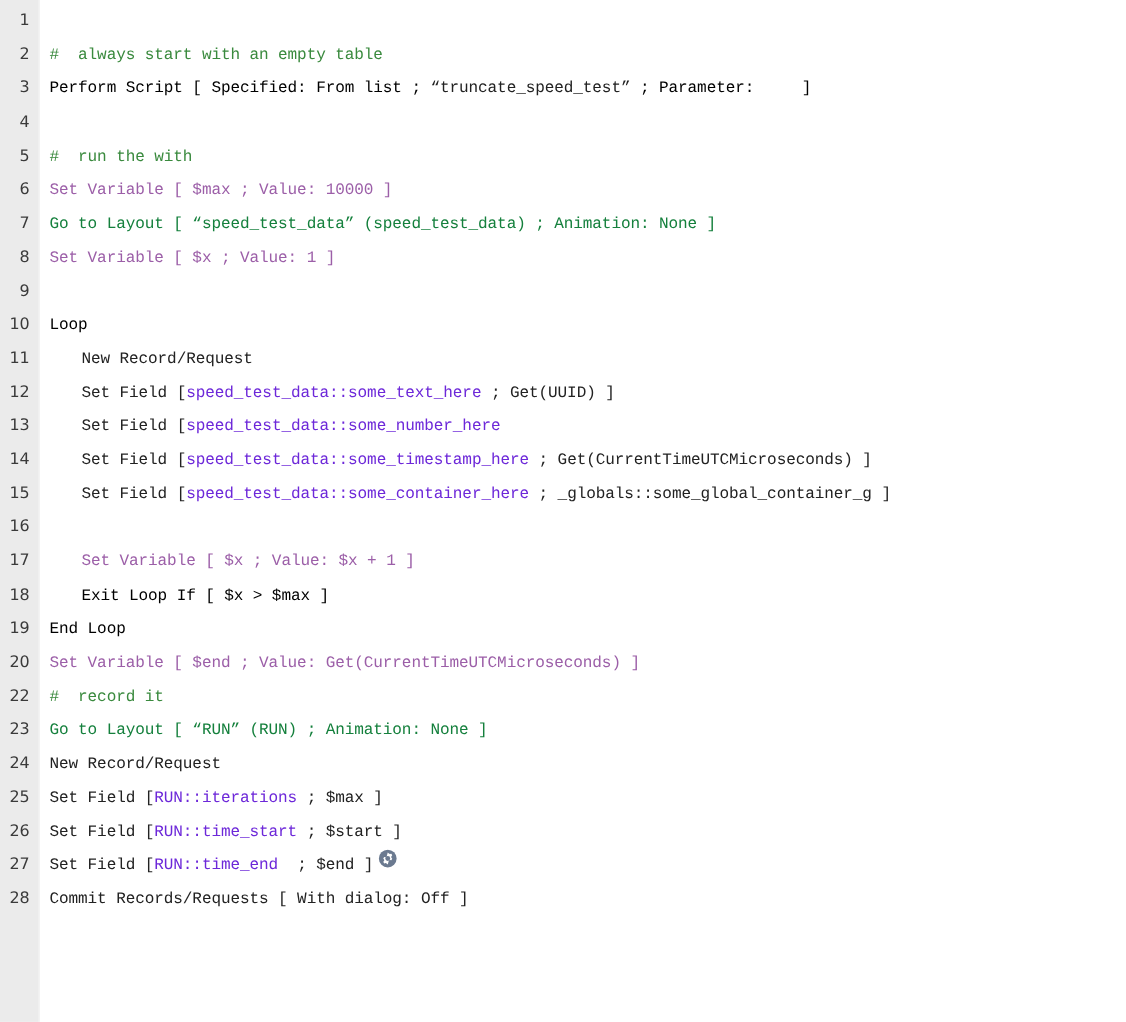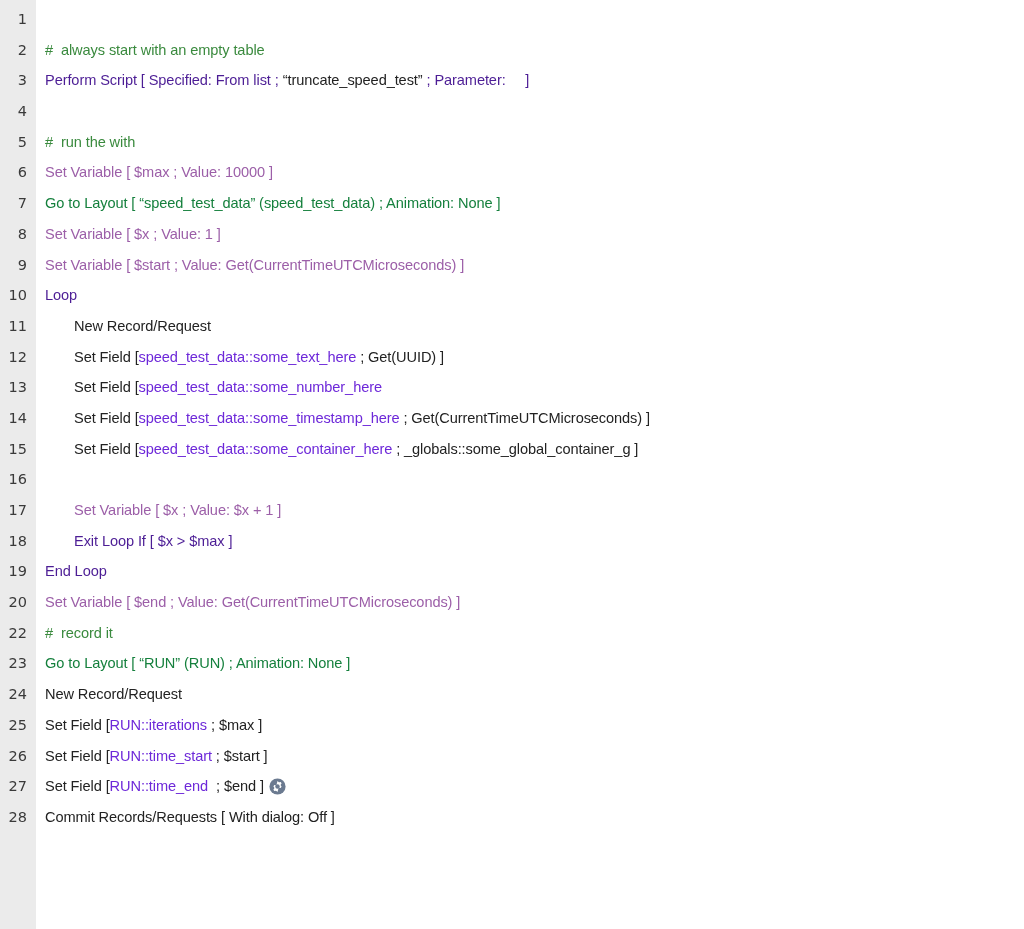--- a/index.html
+++ b/index.html
@@ -52,31 +52,31 @@
     box-sizing: border-box;
     padding-right: 8px;
     text-align: right;
     font-family: "DejaVu Sans", "Liberation Sans", sans-serif;
     font-size: 14.5px;
     color: #3a3a3a;
     user-select: none;
   }
   .code {
     padding-left: 10px;
-    font-family: Liberation Sans, sans-serif;
+    font-family: Liberation Mono, monospace;
     font-size: 14.6px;
     letter-spacing: -0.1px;
     color: #222222;
     white-space: pre;
     display: flex;
-    align-items: center;
+    align-items: flex-start;
   }
   .tok { white-space: pre; }
   .t-comment  { color: #3a8a3e; }
-  .t-control  { color: #4c1d95; }
+  .t-control  { color: #000000; }
   .t-layout   { color: #15803d; }
   .t-variable { color: #9c5fa8; }
   .t-plain    { color: #222222; }
   .t-field    { color: #6d28d9; }
   .gear-icon {
     display: inline-block;
     width: 17px;
     height: 17px;
     margin-left: 5px;
     vertical-align: -3px;
@@ -92,21 +92,21 @@
   <div id="gutter-rule"></div>
   <div id="code-lines">
       <div class="code-line"><div class="ln">1</div><div class="code" style="padding-left: 10px;"></div></div>
       <div class="code-line"><div class="ln">2</div><div class="code" style="padding-left: 10px;"><span class="tok t-comment">#  always start with an empty table</span></div></div>
       <div class="code-line"><div class="ln">3</div><div class="code" style="padding-left: 10px;"><span class="tok t-control">Perform Script [ Specified: From list ; </span><span class="tok t-plain">“truncate_speed_test”</span><span class="tok t-control"> ; Parameter:     ]</span></div></div>
       <div class="code-line"><div class="ln">4</div><div class="code" style="padding-left: 10px;"></div></div>
       <div class="code-line"><div class="ln">5</div><div class="code" style="padding-left: 10px;"><span class="tok t-comment">#  run the with</span></div></div>
       <div class="code-line"><div class="ln">6</div><div class="code" style="padding-left: 10px;"><span class="tok t-variable">Set Variable [ $max ; Value: 10000 ]</span></div></div>
       <div class="code-line"><div class="ln">7</div><div class="code" style="padding-left: 10px;"><span class="tok t-layout">Go to Layout [ “speed_test_data” (speed_test_data) ; Animation: None ]</span></div></div>
       <div class="code-line"><div class="ln">8</div><div class="code" style="padding-left: 10px;"><span class="tok t-variable">Set Variable [ $x ; Value: 1 ]</span></div></div>
-      <div class="code-line"><div class="ln">9</div><div class="code" style="padding-left: 10px;"><span class="tok t-variable">Set Variable [ $start ; Value: Get(CurrentTimeUTCMicroseconds) ]</span></div></div>
+      <div class="code-line"><div class="ln">9</div></div>
       <div class="code-line"><div class="ln">10</div><div class="code" style="padding-left: 10px;"><span class="tok t-control">Loop</span></div></div>
       <div class="code-line"><div class="ln">11</div><div class="code" style="padding-left: 39px;"><span class="tok t-plain">New Record/Request</span></div></div>
       <div class="code-line"><div class="ln">12</div><div class="code" style="padding-left: 39px;"><span class="tok t-plain">Set Field [</span><span class="tok t-field">speed_test_data::some_text_here</span><span class="tok t-plain"> ; Get(UUID) ]</span></div></div>
       <div class="code-line"><div class="ln">13</div><div class="code" style="padding-left: 39px;"><span class="tok t-plain">Set Field [</span><span class="tok t-field">speed_test_data::some_number_here</span></div></div>
       <div class="code-line"><div class="ln">14</div><div class="code" style="padding-left: 39px;"><span class="tok t-plain">Set Field [</span><span class="tok t-field">speed_test_data::some_timestamp_here</span><span class="tok t-plain"> ; Get(CurrentTimeUTCMicroseconds) ]</span></div></div>
       <div class="code-line"><div class="ln">15</div><div class="code" style="padding-left: 39px;"><span class="tok t-plain">Set Field [</span><span class="tok t-field">speed_test_data::some_container_here</span><span class="tok t-plain"> ; _globals::some_global_container_g ]</span></div></div>
       <div class="code-line"><div class="ln">16</div><div class="code" style="padding-left: 10px;"></div></div>
       <div class="code-line"><div class="ln">17</div><div class="code" style="padding-left: 39px;"><span class="tok t-variable">Set Variable [ $x ; Value: $x + 1 ]</span></div></div>
       <div class="code-line"><div class="ln">18</div><div class="code" style="padding-left: 39px;"><span class="tok t-control">Exit Loop If [ $x &gt; $max ]</span></div></div>
       <div class="code-line"><div class="ln">19</div><div class="code" style="padding-left: 10px;"><span class="tok t-control">End Loop</span></div></div>

